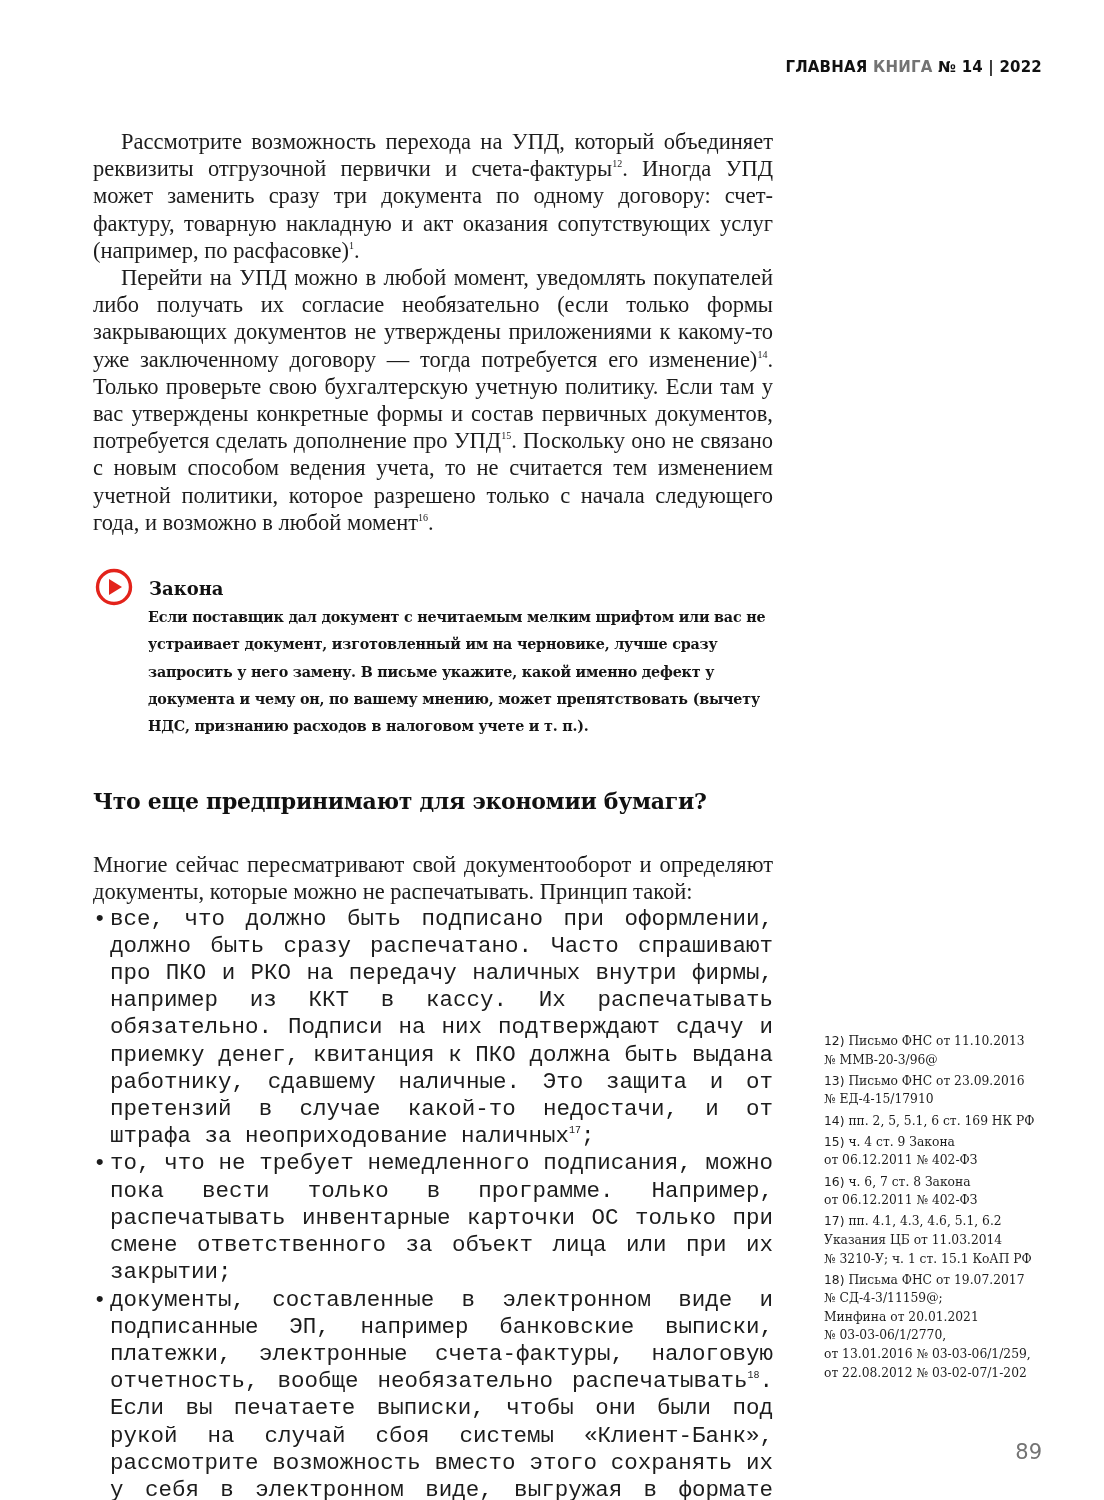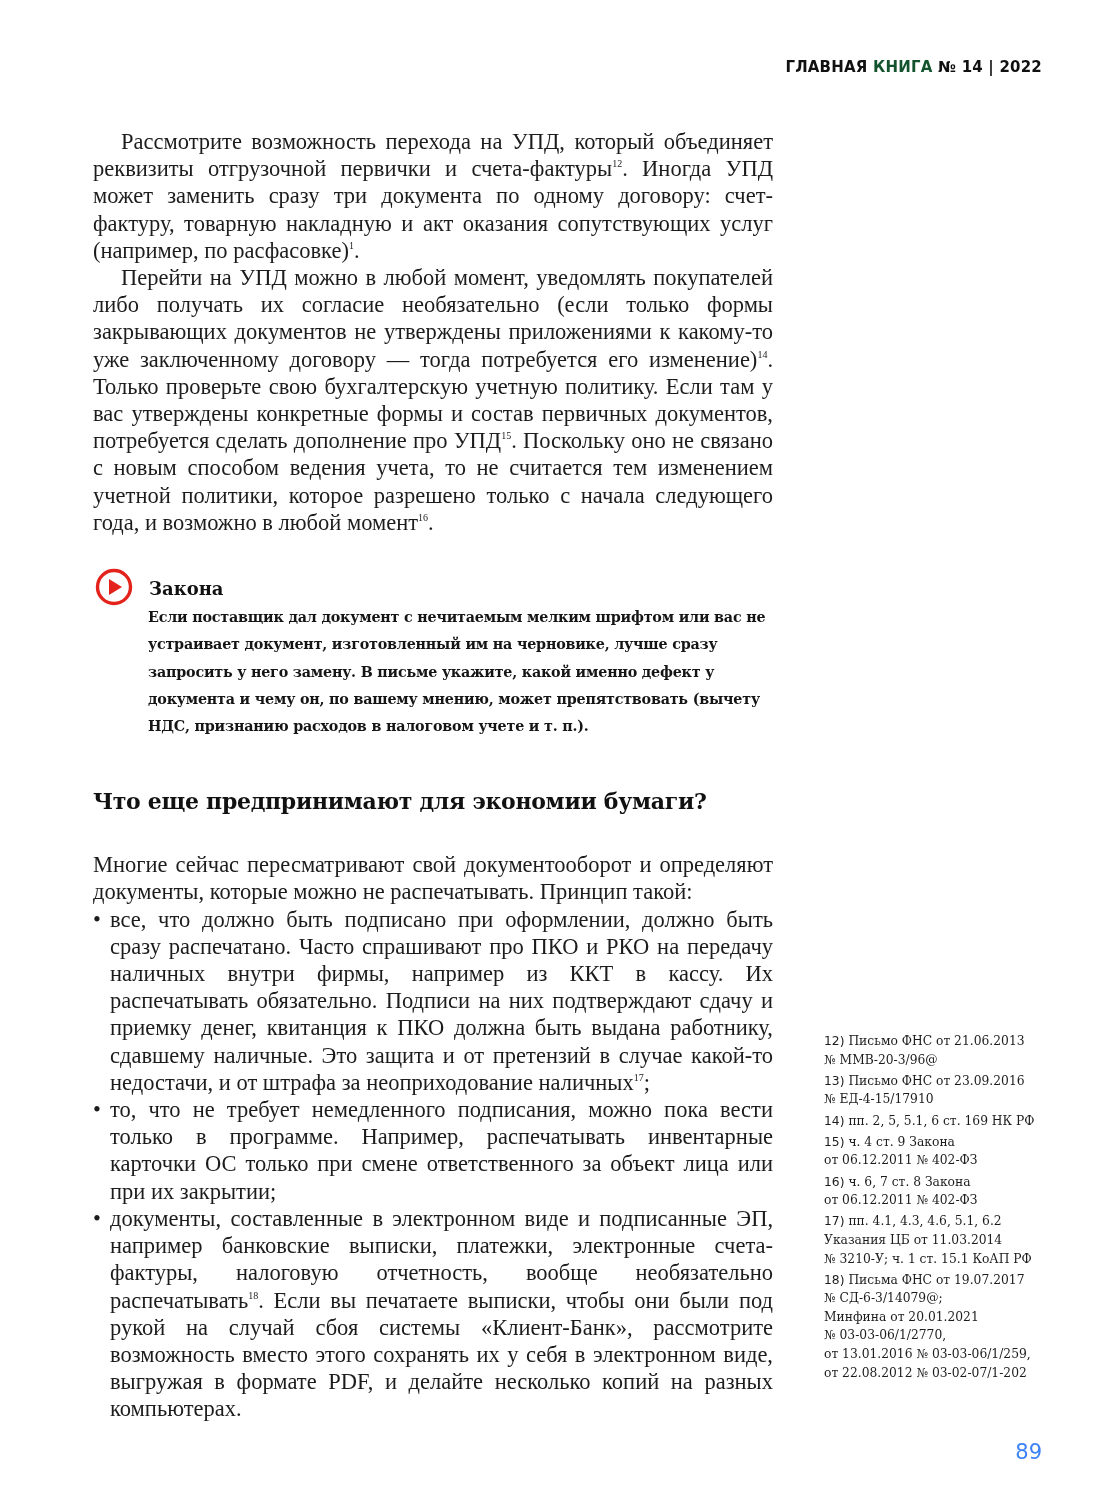--- a/index.html
+++ b/index.html
@@ -2,21 +2,21 @@
 <html><head>
 <meta charset="utf-8">
 <style>
   html, body { margin: 0; padding: 0; background: #ffffff; }
   body { width: 1104px; height: 1500px; position: relative; overflow: hidden; color: #1a1a1a; }
   .header {
     position: absolute; top: 58px; right: 62px;
     font-family: "DejaVu Sans", sans-serif; font-weight: bold; font-size: 15px;
     letter-spacing: 0.2px; color: #111;
   }
-  .header .brand2 { color: #14532d; }
+  .header .brand2 { color: #737373; }
   .main {
     position: absolute; left: 93px; top: 128px; width: 680px;
     font-family: "Liberation Serif", serif; font-size: 22.5px; line-height: 27.2px;
     color: #1c1c1c; text-align: justify;
   }
   .main p { margin: 0; }
   .main p.indent { text-indent: 28px; }
   sup { font-size: 10px; line-height: 0; vertical-align: 9px; }
   .tip { position: relative; margin-top: 28px; margin-left: 0; height: 190px; }
   .tip-icon { position: absolute; left: 2px; top: 4px; width: 38px; height: 38px; }
@@ -29,31 +29,31 @@
     font-family: "DejaVu Serif", serif; font-weight: bold; font-size: 14.3px; line-height: 27.3px;
     color: #151515; text-align: left; letter-spacing: -0.2px;
   }
   .section-title {
     margin-top: 34px;
     font-family: "DejaVu Serif", serif; font-weight: bold; font-size: 22px; color: #111;
     text-align: left; letter-spacing: -0.3px;
   }
   .section-body { margin-top: 36px; }
   ul.bullets { list-style: none; margin: 0; padding: 0; }
-  ul.bullets li { position: relative; padding-left: 17px; }
+  ul.bullets li { position: relative; padding-left: 17px; font-family: Liberation Mono, monospace; }
   ul.bullets li::before { content: "•"; position: absolute; left: 0; top: 0; }
   .footnotes {
     position: absolute; left: 824px; top: 1032px; width: 240px;
     font-family: "DejaVu Serif", serif; font-size: 12.3px; line-height: 18.6px; color: #1c1c1c;
   }
   .fn { margin-bottom: 2.6px; }
   .fn b { font-family: "DejaVu Sans", sans-serif; font-weight: normal; }
   .page-num {
     position: absolute; top: 1440px; right: 62px;
-    font-family: "DejaVu Sans", sans-serif; font-size: 21px; color: #3b82f6;
+    font-family: "DejaVu Sans", sans-serif; font-size: 21px; color: #737373;
   }
 </style>
 </head>
 <body>
 
 <div class="header">
   <span>ГЛАВНАЯ</span>
   <span class="brand2">КНИГА</span>
   <span>№ 14 | 2022</span>
 </div>
@@ -81,22 +81,22 @@
     <p>Многие сейчас пересматривают свой документооборот и определяют документы, которые можно не распечатывать. Принцип такой:</p>
     <ul class="bullets">
       <li><span>все, что должно быть подписано при оформлении, должно быть сразу распечатано. Часто спрашивают про ПКО и РКО на передачу наличных внутри фирмы, например из ККТ в кассу. Их распечатывать обязательно. Подписи на них подтверждают сдачу и приемку денег, квитанция к ПКО должна быть выдана работнику, сдавшему наличные. Это защита и от претензий в случае какой-то недостачи, и от штрафа за неоприходование наличных</span><sup>17</sup><span>;</span></li>
       <li><span>то, что не требует немедленного подписания, можно пока вести только в программе. Например, распечатывать инвентарные карточки ОС только при смене ответственного за объект лица или при их закрытии;</span></li>
       <li><span>документы, составленные в электронном виде и подписанные ЭП, например банковские выписки, платежки, электронные счета-фактуры, налоговую отчетность, вообще необязательно распечатывать</span><sup>18</sup><span>. Если вы печатаете выписки, чтобы они были под рукой на случай сбоя системы «Клиент-Банк», рассмотрите возможность вместо этого сохранять их у себя в электронном виде, выгружая в формате PDF, и делайте несколько копий на разных компьютерах.</span></li>
     </ul>
   </div>
 </div>
 
 <div class="footnotes">
-  <div class="fn"><b>12)</b> <span>Письмо ФНС от 21.06.2013</span><br><span>№ ММВ-20-3/96@</span></div>
+  <div class="fn"><b>12)</b> <span>Письмо ФНС от 11.10.2013</span><br><span>№ ММВ-20-3/96@</span></div>
   <div class="fn"><b>13)</b> <span>Письмо ФНС от 23.09.2016</span><br><span>№ ЕД-4-15/17910</span></div>
   <div class="fn"><b>14)</b> <span>пп. 2, 5, 5.1, 6 ст. 169 НК РФ</span></div>
   <div class="fn"><b>15)</b> <span>ч. 4 ст. 9 Закона</span><br><span>от 06.12.2011 № 402-ФЗ</span></div>
   <div class="fn"><b>16)</b> <span>ч. 6, 7 ст. 8 Закона</span><br><span>от 06.12.2011 № 402-ФЗ</span></div>
   <div class="fn"><b>17)</b> <span>пп. 4.1, 4.3, 4.6, 5.1, 6.2</span><br><span>Указания ЦБ от 11.03.2014</span><br><span>№ 3210-У; ч. 1 ст. 15.1 КоАП РФ</span></div>
-  <div class="fn"><b>18)</b> <span>Письма ФНС от 19.07.2017</span><br><span>№ СД-6-3/14079@;</span><br><span>Минфина от 20.01.2021</span><br><span>№ 03-03-06/1/2770,</span><br><span>от 13.01.2016 № 03-03-06/1/259,</span><br><span>от 22.08.2012 № 03-02-07/1-202</span></div>
+  <div class="fn"><b>18)</b> <span>Письма ФНС от 19.07.2017</span><br><span>№ СД-4-3/11159@;</span><br><span>Минфина от 20.01.2021</span><br><span>№ 03-03-06/1/2770,</span><br><span>от 13.01.2016 № 03-03-06/1/259,</span><br><span>от 22.08.2012 № 03-02-07/1-202</span></div>
 </div>
 
 <div class="page-num">89</div>
 
 </body></html>

